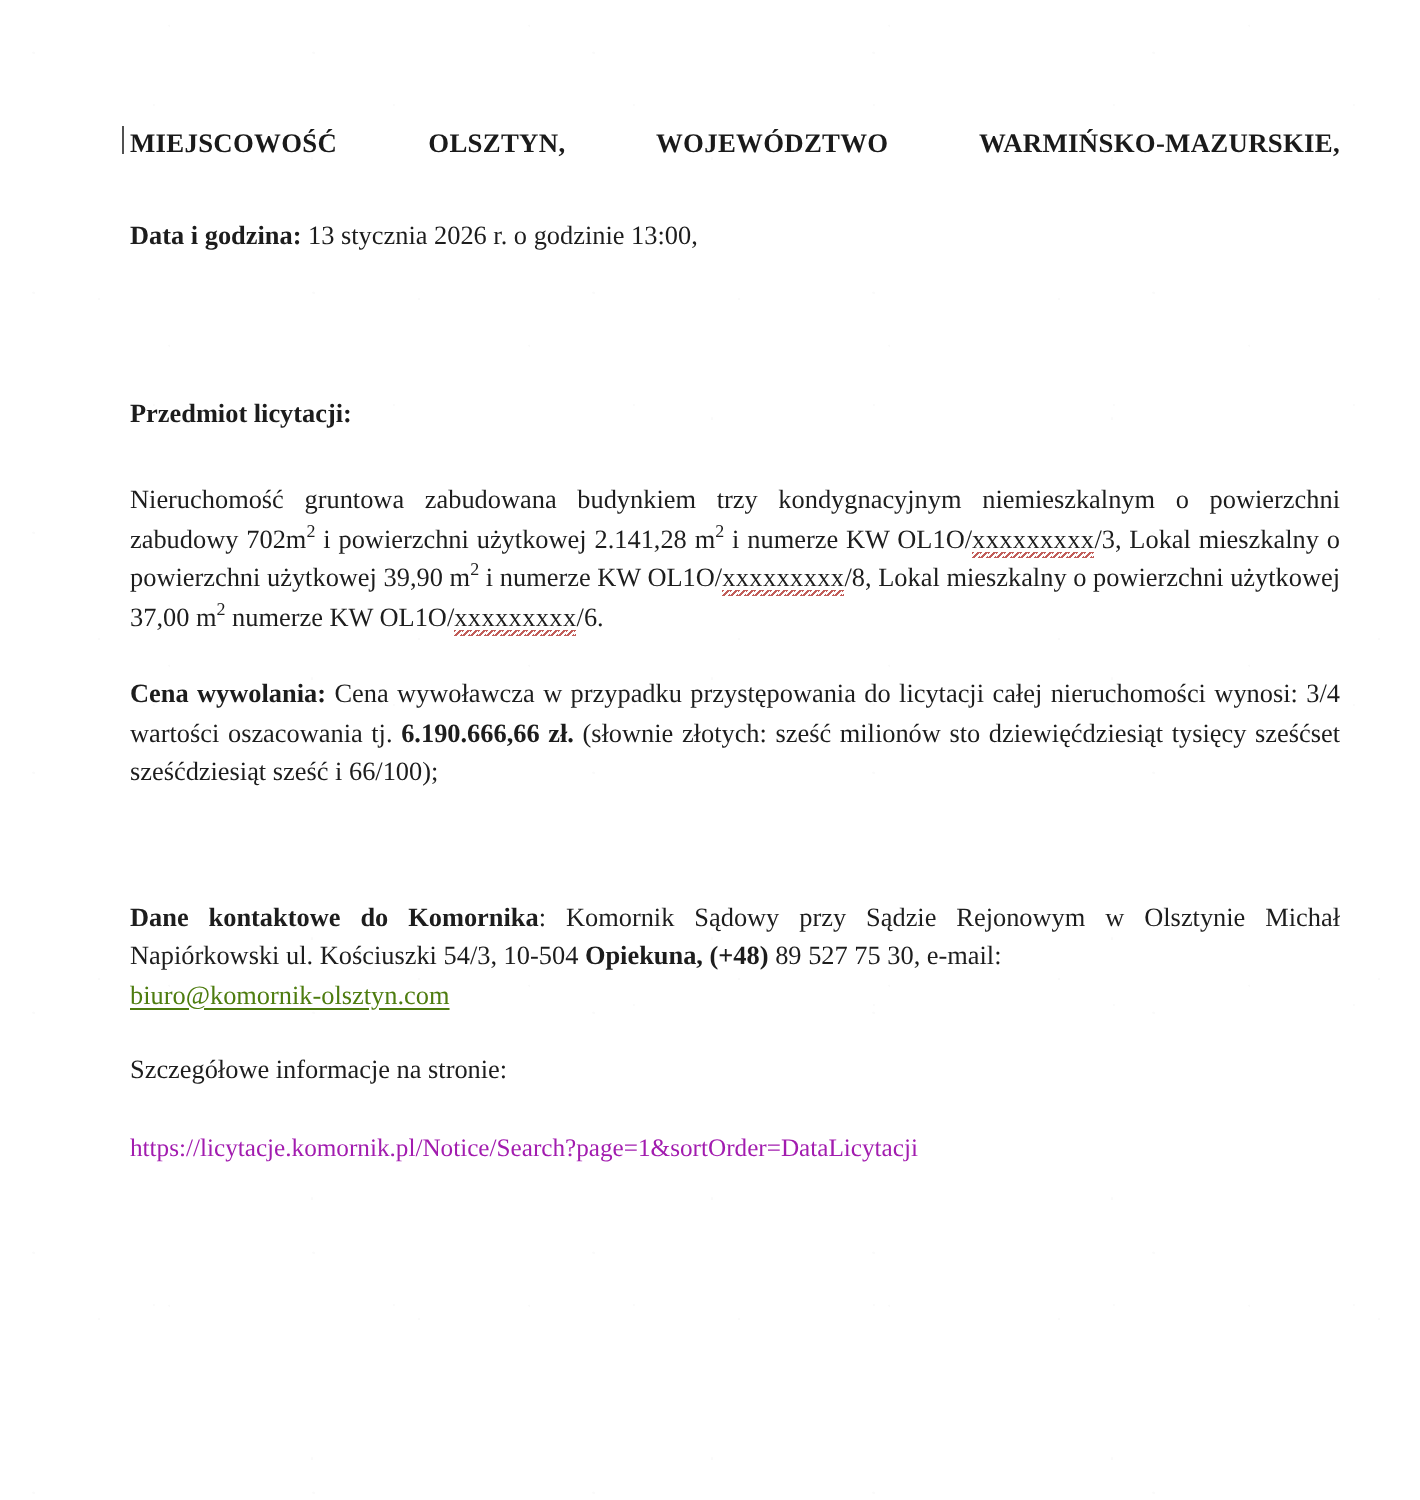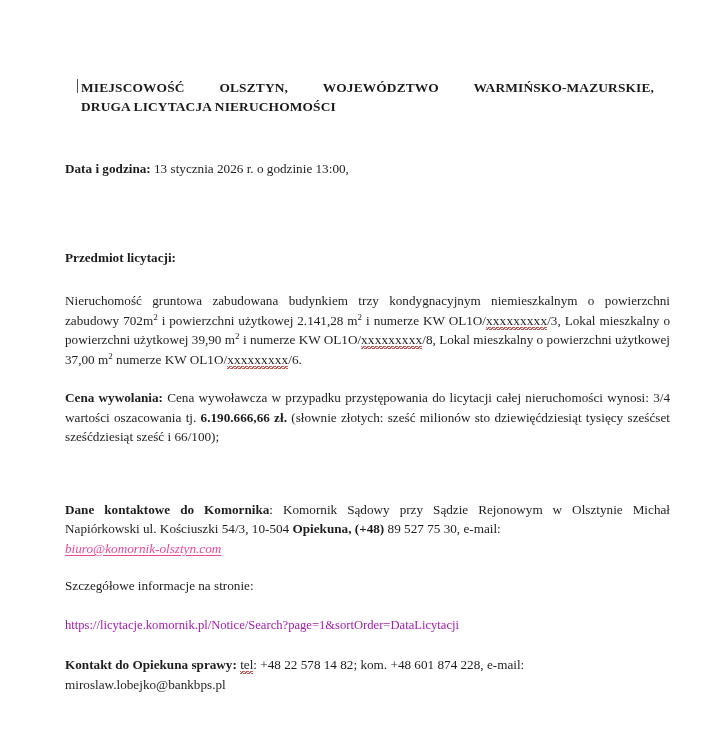--- a/index.html
+++ b/index.html
@@ -40,21 +40,21 @@
   .b { font-weight: bold; }
 
   
   .doc-title {
     font-size: 13.4px;
     line-height: 19px;
     font-weight: bold;
     text-align: justify;
     text-justify: inter-word;
     letter-spacing: 0.15px;
-    margin: 16px;
+    margin: 0;
     position: relative;
   }
   .doc-title .line1 {
     display: block;
     text-align: justify;
     text-align-last: justify;
   }
   .doc-title .line2 {
     display: block;
   }
@@ -74,24 +74,23 @@
   .sp-title-date   { height: 27px; }
   .sp-date-place   { height: 35px; }
   .sp-place-subj   { height: 34px; }
   .sp-subj-desc    { height: 24px; }
   .sp-desc-price   { height: 19px; }
   .sp-price-contact{ height: 53px; }
   .sp-contact-info { height: 18px; }
   .sp-info-url     { height: 19px; }
   .sp-url-kontakt  { height: 20px; }
   a.link-underline {
-    color: #ec4899;
+    color: #4d7c0f;
     text-decoration: underline;
     text-underline-offset: 1.5px;
-    font-style: italic;
   }
   a.link-url {
     color: #a21caf;
     text-decoration: none;
     font-size: 12.6px;
   }
 
   
   .spell {
     position: relative;
@@ -166,21 +165,20 @@
 </head>
 <body>
 
 <div class="page">
 
   <div class="doc-body">
 
     <h1 class="doc-title">
       <span class="caret"></span>
       <span class="line1">MIEJSCOWOŚĆ OLSZTYN, WOJEWÓDZTWO WARMIŃSKO-MAZURSKIE,</span>
-      <span class="line2">DRUGA LICYTACJA NIERUCHOMOŚCI</span>
     </h1>
 
     <div class="sp-title-date"></div>
 
     <p class="para"><span class="b">Data i godzina:</span><span> 13 stycznia 2026 r. o godzinie 13:00,</span></p>
 
     <div class="sp-date-place"></div>
 
 
     <div class="sp-place-subj"></div>
@@ -202,20 +200,19 @@
     <div class="sp-contact-info"></div>
 
     <p class="para">Szczegółowe informacje na stronie:</p>
 
     <div class="sp-info-url"></div>
 
     <p class="para"><a class="link-url" href="#">https://licytacje.komornik.pl/Notice/Search?page=1&amp;sortOrder=DataLicytacji</a></p>
 
     <div class="sp-url-kontakt"></div>
 
-    <p class="para"><span class="b">Kontakt do Opiekuna sprawy:</span><span>&nbsp;</span><span class="spell">tel</span><span>: +48 22 578 14 82; kom. +48 601 874 228, e-mail:</span><br><span>miroslaw.lobejko@bankbps.pl</span></p>
 
   </div>
 
 
   <div class="scan-noise"></div>
 
 </div>
 
 </body></html>

